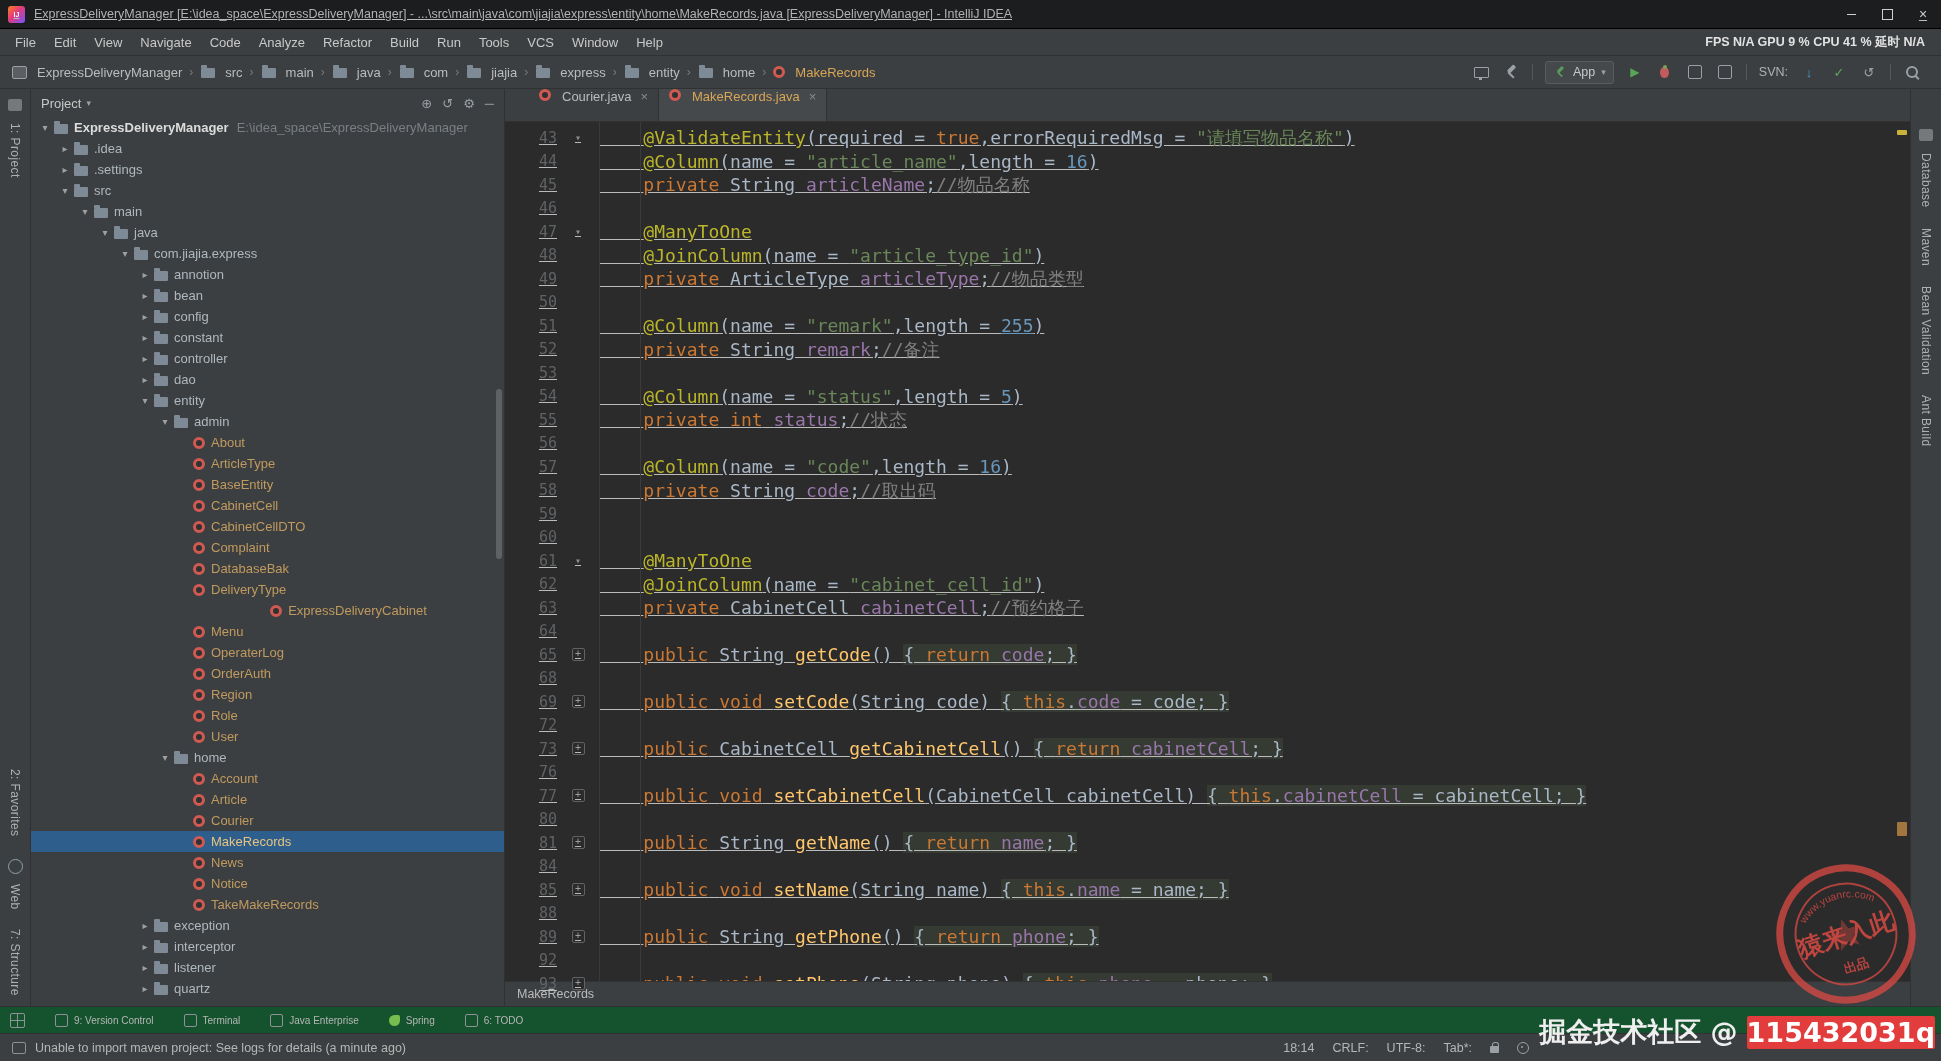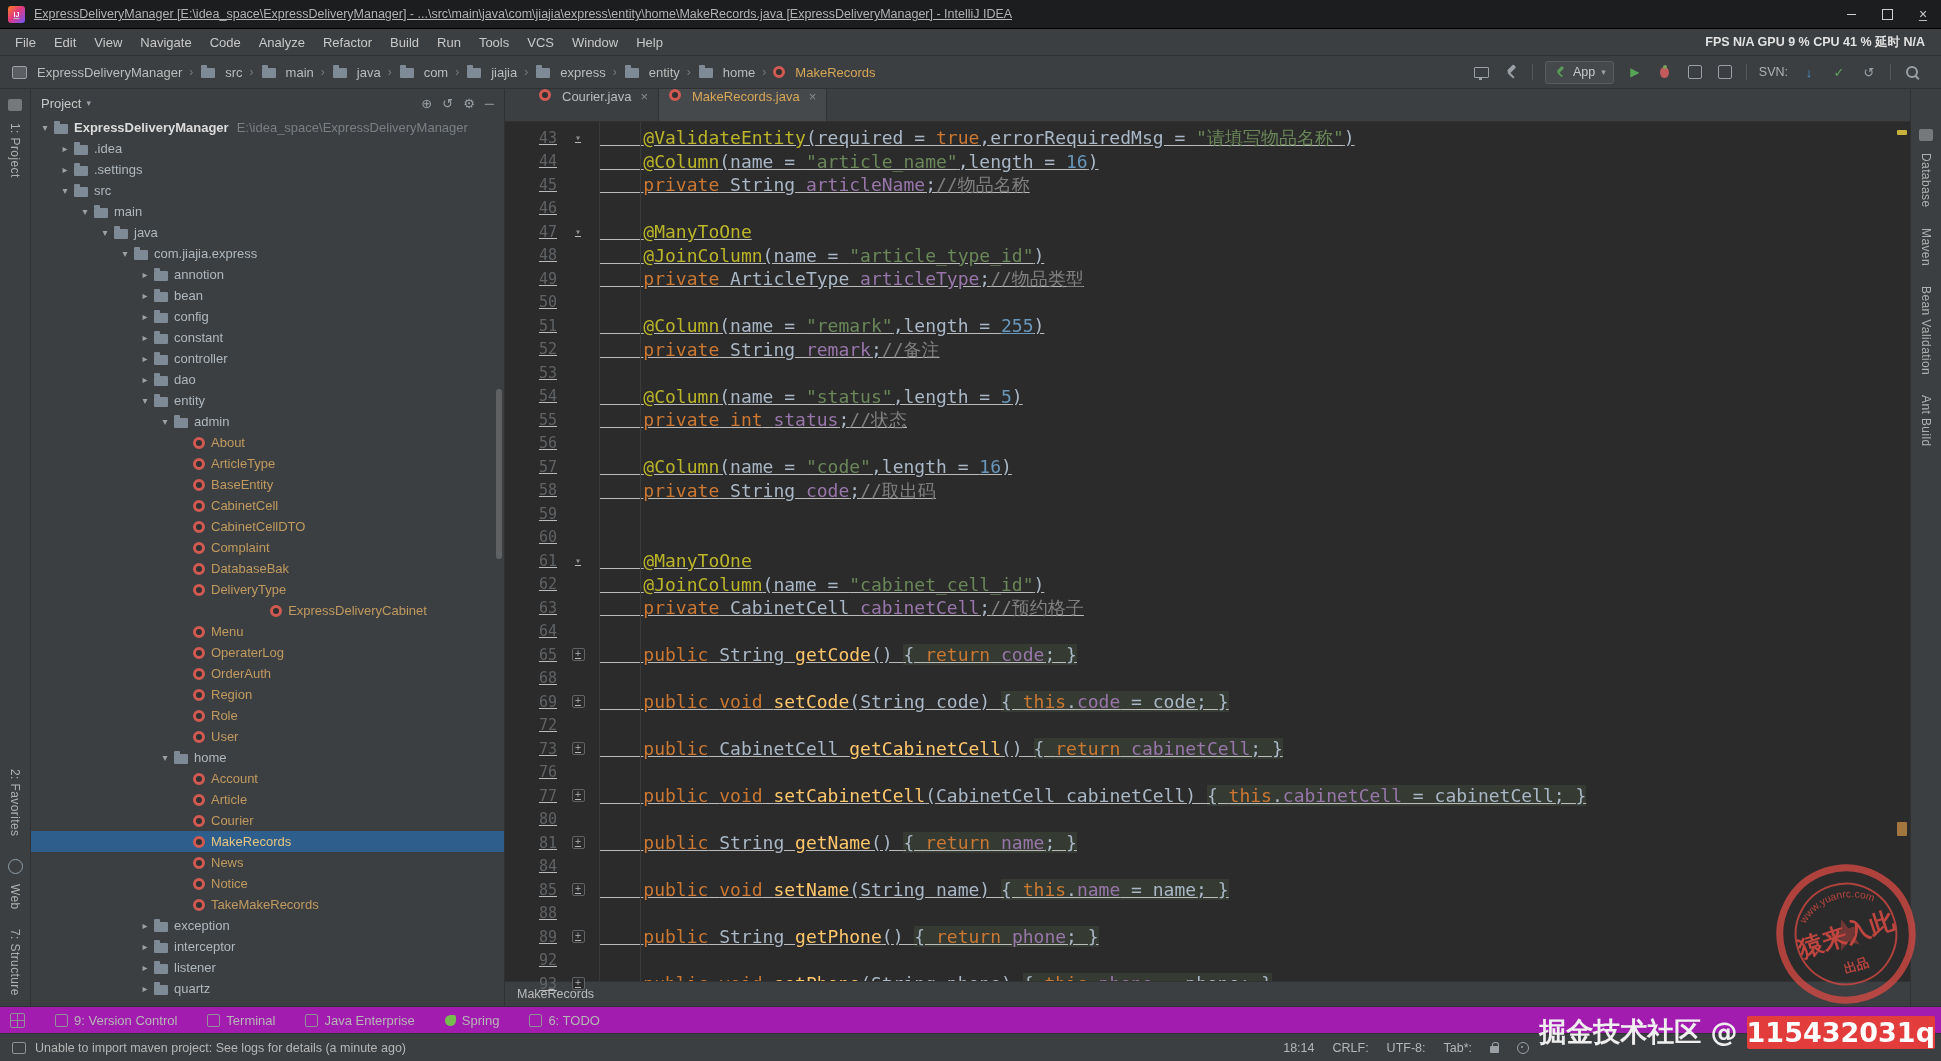--- a/index.html
+++ b/index.html
@@ -135,22 +135,22 @@
   .fold{background:rgba(90,120,80,.22);}
   .u{text-decoration:underline;}
   .mark{position:absolute;right:3px;width:10px;border-radius:1px;}
   .mark.m1{top:8px;height:5px;background:#c8b23c;}
   .mark.m2{top:700px;height:14px;background:#a3763f;}
 
   .editor-breadcrumb{height:24px;flex:0 0 auto;display:flex;align-items:center;padding-left:12px;
                      font-size:12.5px;color:#bbbbbb;background:#3c3f41;border-top:1px solid #323232;}
 
   
-  .bottom-stripe{height:26px;flex:0 0 auto;background:#a21caf;border-top:1px solid #2f3133;
-                 display:flex;align-items:center;gap:30px;padding-left:10px;font-size:13px;color:#b6b6b6;}
+  .bottom-stripe{height:26px;flex:0 0 auto;background:#14532d;border-top:1px solid #2f3133;
+                 display:flex;align-items:center;gap:30px;padding-left:10px;font-size:10px;color:#b6b6b6;}
   .stripe-item{display:flex;align-items:center;gap:6px;white-space:nowrap;}
   .bicon{width:11px;height:11px;border:1px solid #8e9296;border-radius:2px;display:inline-block;}
   .bicon.spring{border:none;background:#77bc4f;border-radius:50% 2px 50% 50%;}
   .switcher{width:13px;height:13px;border:1px solid #8e9296;border-radius:2px;display:inline-block;
             background:linear-gradient(#8e9296,#8e9296) 50% 0/1px 100% no-repeat,
                        linear-gradient(#8e9296,#8e9296) 0 50%/100% 1px no-repeat;}
 
   .statusbar{height:27px;flex:0 0 auto;background:#3c3f41;border-top:1px solid #2f3133;
              display:flex;align-items:center;padding:0 12px;font-size:12.5px;color:#b6b6b6;}
   .st-ico{width:12px;height:10px;border:1px solid #8e9296;border-radius:2px;margin-right:9px;flex:0 0 auto;}

